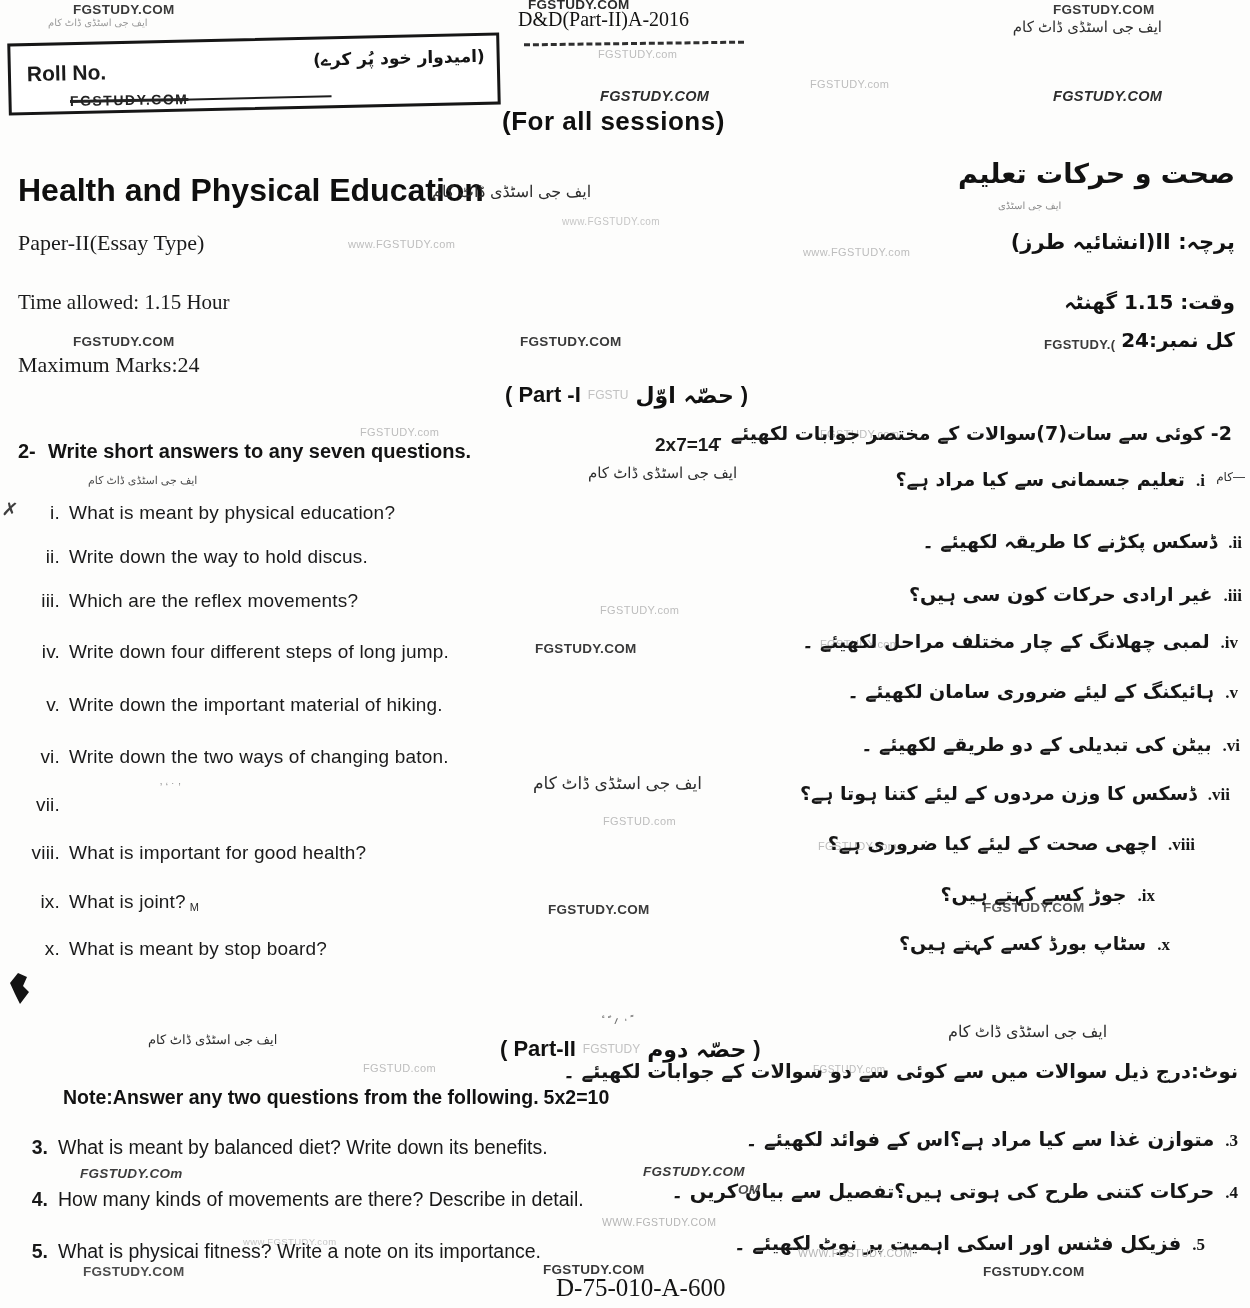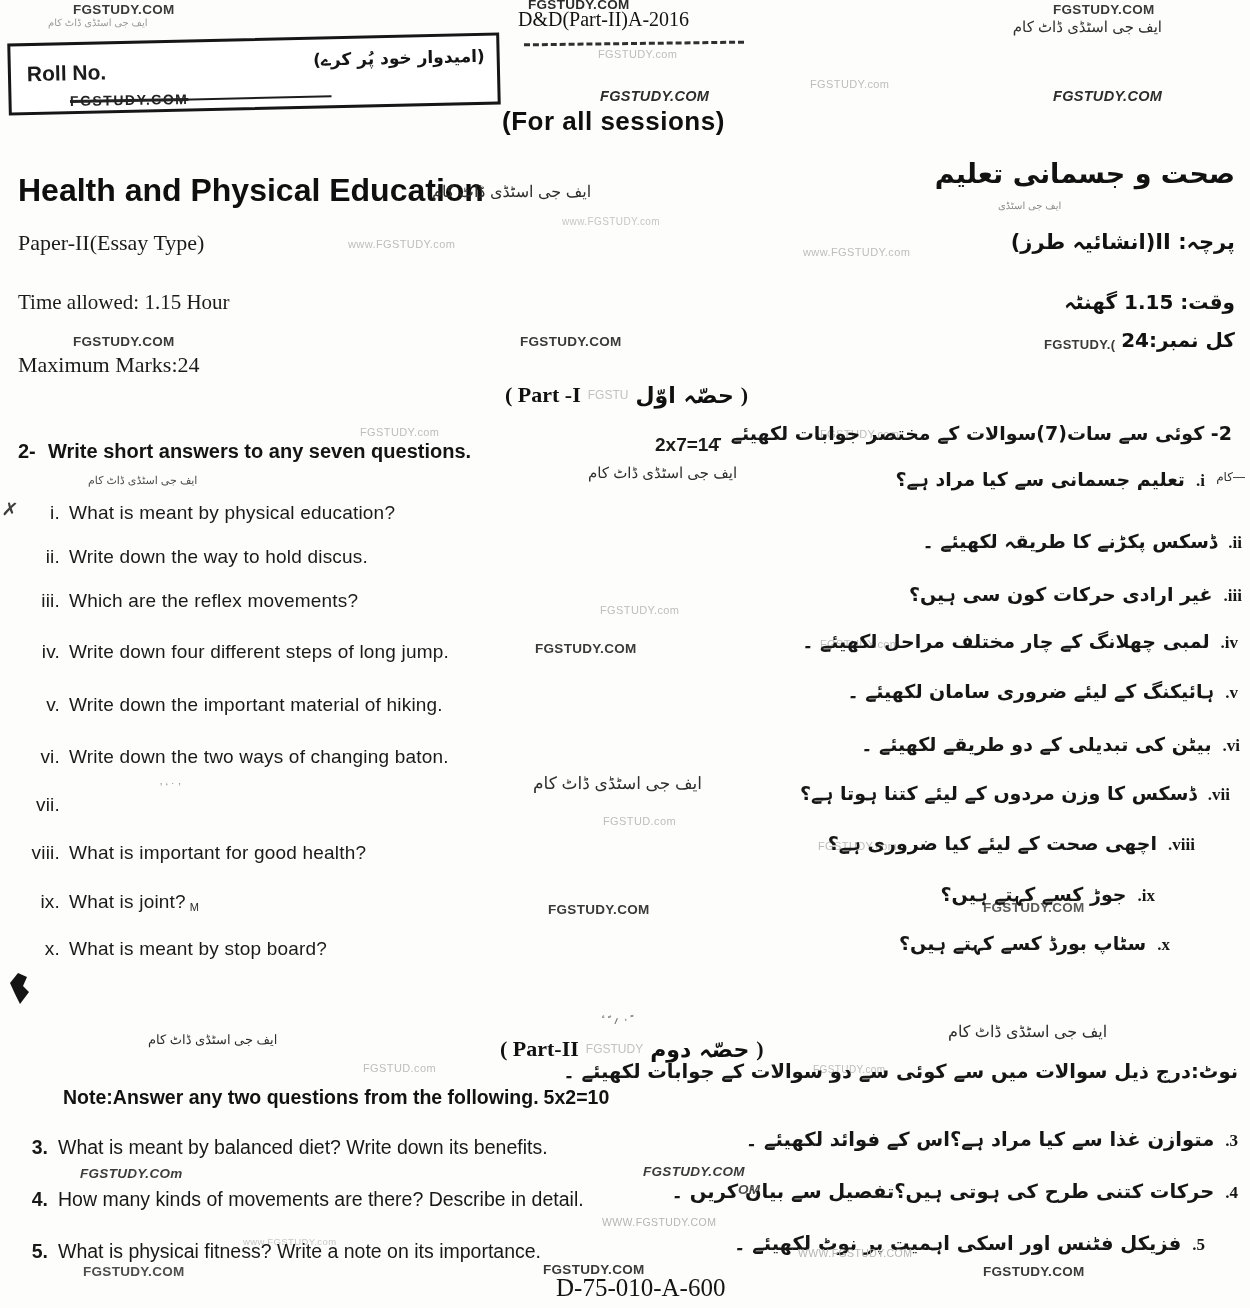--- a/index.html
+++ b/index.html
@@ -34,21 +34,21 @@
   .q2en .n{width:30px;flex:none;}
   .qen2{position:absolute;left:0;display:flex;font-size:19.5px;color:#181818;}
   .qen2 .n{width:48px;text-align:right;margin-right:10px;font-weight:bold;flex:none;}
   
   .qur{position:absolute;display:flex;gap:11px;direction:rtl;
        font-family:"DejaVu Sans",sans-serif;font-size:19px;font-weight:600;color:#161616;}
   .qur .n{font-family:"Liberation Serif",serif;font-weight:bold;font-size:17px;padding-top:3px;}
   .qur2{font-size:19.5px;}
   
   .part-head{position:absolute;display:flex;align-items:flex-end;gap:7px;}
-  .part-head .en{font-family:Liberation Serif, serif;font-weight:bold;font-size:22px;color:#111;}
+  .part-head .en{font-family:Liberation Sans, sans-serif;font-weight:bold;font-size:22px;color:#111;}
   .part-head .ur{font-family:"DejaVu Sans",sans-serif;font-weight:bold;font-size:22px;color:#101010;direction:rtl;}
   .part-head .ghost{font-size:12px;color:#c2c2c2;padding-bottom:6px;}
   #note-row{left:63px;top:1086px;display:flex;font-size:19.5px;font-weight:bold;color:#121212;}
   #note-marks{margin-left:5px;}
   
   .rhead{position:absolute;right:15px;direction:rtl;font-family:"DejaVu Sans",sans-serif;color:#121212;}
 </style>
 </head>
 <body>
 
@@ -82,21 +82,21 @@
 
   <span class="abs serif" style="left:18px;top:230px;font-size:22px">Paper-II(Essay Type)</span>
   <span class="abs wm-faint" style="left:348px;top:238px">www.FGSTUDY.com</span>
   <span class="abs wm-faint" style="left:803px;top:246px">www.FGSTUDY.com</span>
 
   <span class="abs serif" style="left:18px;top:290px;font-size:21px">Time allowed: 1.15 Hour</span>
   <span class="abs wm-bold" style="left:73px;top:334px">FGSTUDY.COM</span>
   <span class="abs wm-bold" style="left:520px;top:334px">FGSTUDY.COM</span>
   <span class="abs serif" style="left:18px;top:352px;font-size:22px">Maximum Marks:24</span>
 
-  <span class="rhead" style="top:158px;font-size:27px;font-weight:bold">صحت و جسمانی تعلیم</span>
+  <span class="rhead" style="top:158px;font-size:27px;font-weight:bold">صحت و حرکات تعلیم</span>
   <span class="abs wm-urdu" style="left:998px;top:200px;font-size:10px;color:#8b8b8b">ایف جی اسٹڈی</span>
   <span class="rhead" style="top:230px;font-size:21px;font-weight:600">پرچہ: II(انشائیہ طرز)</span>
   <span class="rhead" style="top:290px;font-size:20px;font-weight:600">وقت: 1.15 گھنٹہ</span>
   <span class="abs wm-bold" style="left:1044px;top:337px;font-size:13px">FGSTUDY.(</span>
   <span class="rhead" style="top:328px;font-size:20px;font-weight:600">کل نمبر:24</span>
 
   <div class="part-head" style="left:505px;top:382px">
     <span class="en">( Part -I</span>
     <span class="ghost">FGSTU</span>
     <span class="ur">حصّہ اوّل</span>

